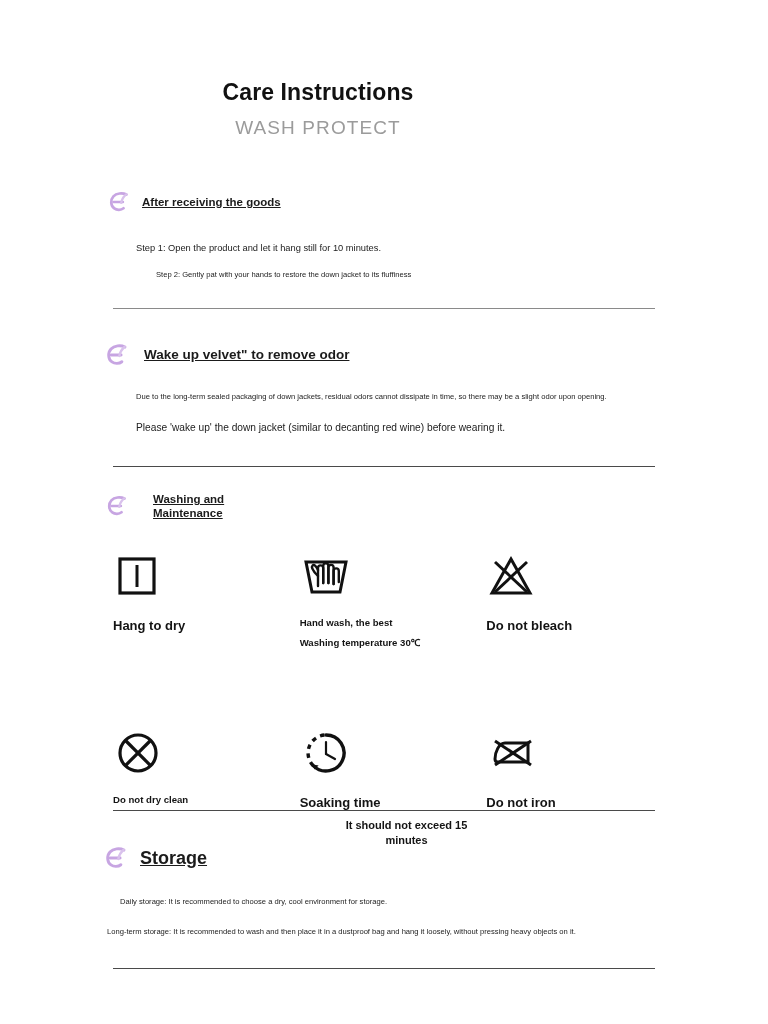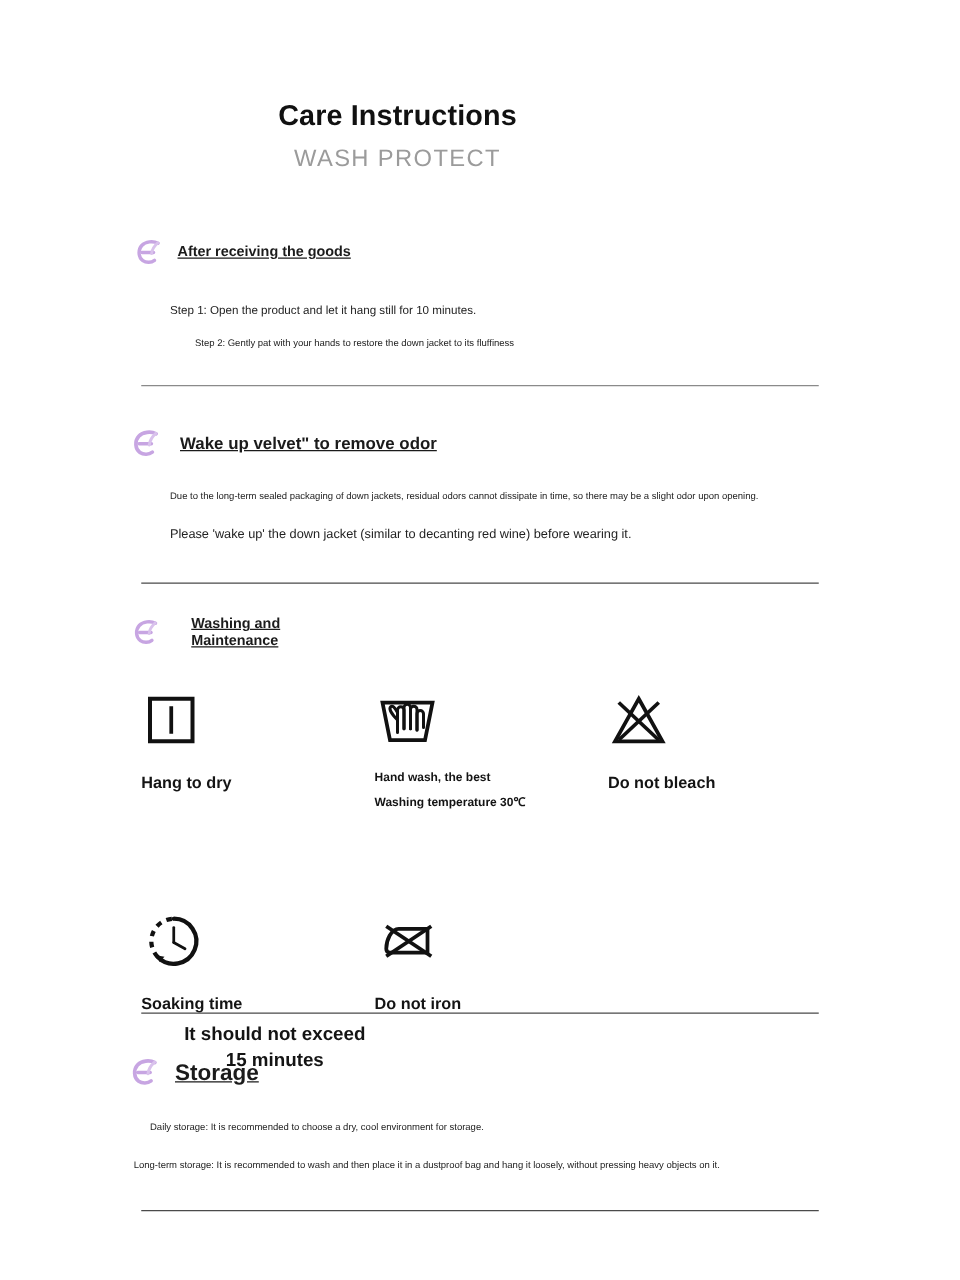--- a/index.html
+++ b/index.html
@@ -121,21 +121,21 @@
     font-weight: bold;
   }
   .symbol-sub {
     margin-top: 7px;
     text-align: center;
     font-size: 9.6px;
     font-weight: bold;
     color: #141414;
     line-height: 1.35;
   }
-  .symbol-sub.sm2 { font-size: 15px; padding-left: 27px; }
+  .symbol-sub.sm2 { font-size: 11px; padding-left: 27px; }
 </style>
 </head>
 <body>
 
 <div class="page">
 
   <div class="doc-header">
     <div class="doc-title">Care Instructions</div>
     <div class="doc-subtitle">WASH PROTECT</div>
   </div>
@@ -213,20 +213,30 @@
       <div class="symbol-glyph">
         <svg width="50" height="48" viewBox="0 0 50 48">
           <path d="M25 7 L44 41 L6 41 Z" fill="none" stroke="#111" stroke-width="3"></path>
           <line x1="9" y1="10" x2="41" y2="40" stroke="#111" stroke-width="3"></line>
           <line x1="41" y1="10" x2="9" y2="40" stroke="#111" stroke-width="3"></line>
         </svg>
       </div>
       <div class="symbol-label">Do not bleach</div>
     </div>
 
+    <div class="symbol-cell" style="margin-top:72px;">
+      <div class="symbol-glyph">
+        <svg width="50" height="50" viewBox="0 0 50 50">
+          <circle cx="25" cy="25" r="18" fill="none" stroke="#111" stroke-width="3.2"></circle>
+          <line x1="12" y1="12" x2="38" y2="38" stroke="#111" stroke-width="3.2"></line>
+          <line x1="38" y1="12" x2="12" y2="38" stroke="#111" stroke-width="3.2"></line>
+        </svg>
+      </div>
+      <div class="symbol-label small">Do not dry clean</div>
+    </div>
 
     <div class="symbol-cell" style="margin-top:72px;">
       <div class="symbol-glyph">
         <svg width="52" height="50" viewBox="0 0 52 50">
           <path d="M26 7 a18 18 0 1 1 -12.8 30.6" fill="none" stroke="#111" stroke-width="3.4" stroke-linecap="round"></path>
           <path d="M13.2 37.6 a18 18 0 0 1 12.8 -30.6" fill="none" stroke="#111" stroke-width="3.4" stroke-linecap="butt" stroke-dasharray="4.5 4.5"></path>
           <path d="M14.5 41.5 L13.0 36.4 L18.6 37.4 Z" fill="#111"></path>
           <line x1="26" y1="14" x2="26" y2="26" stroke="#111" stroke-width="2.2" stroke-linecap="round"></line>
           <line x1="26" y1="26" x2="35" y2="31" stroke="#111" stroke-width="2.2" stroke-linecap="round"></line>
         </svg>

